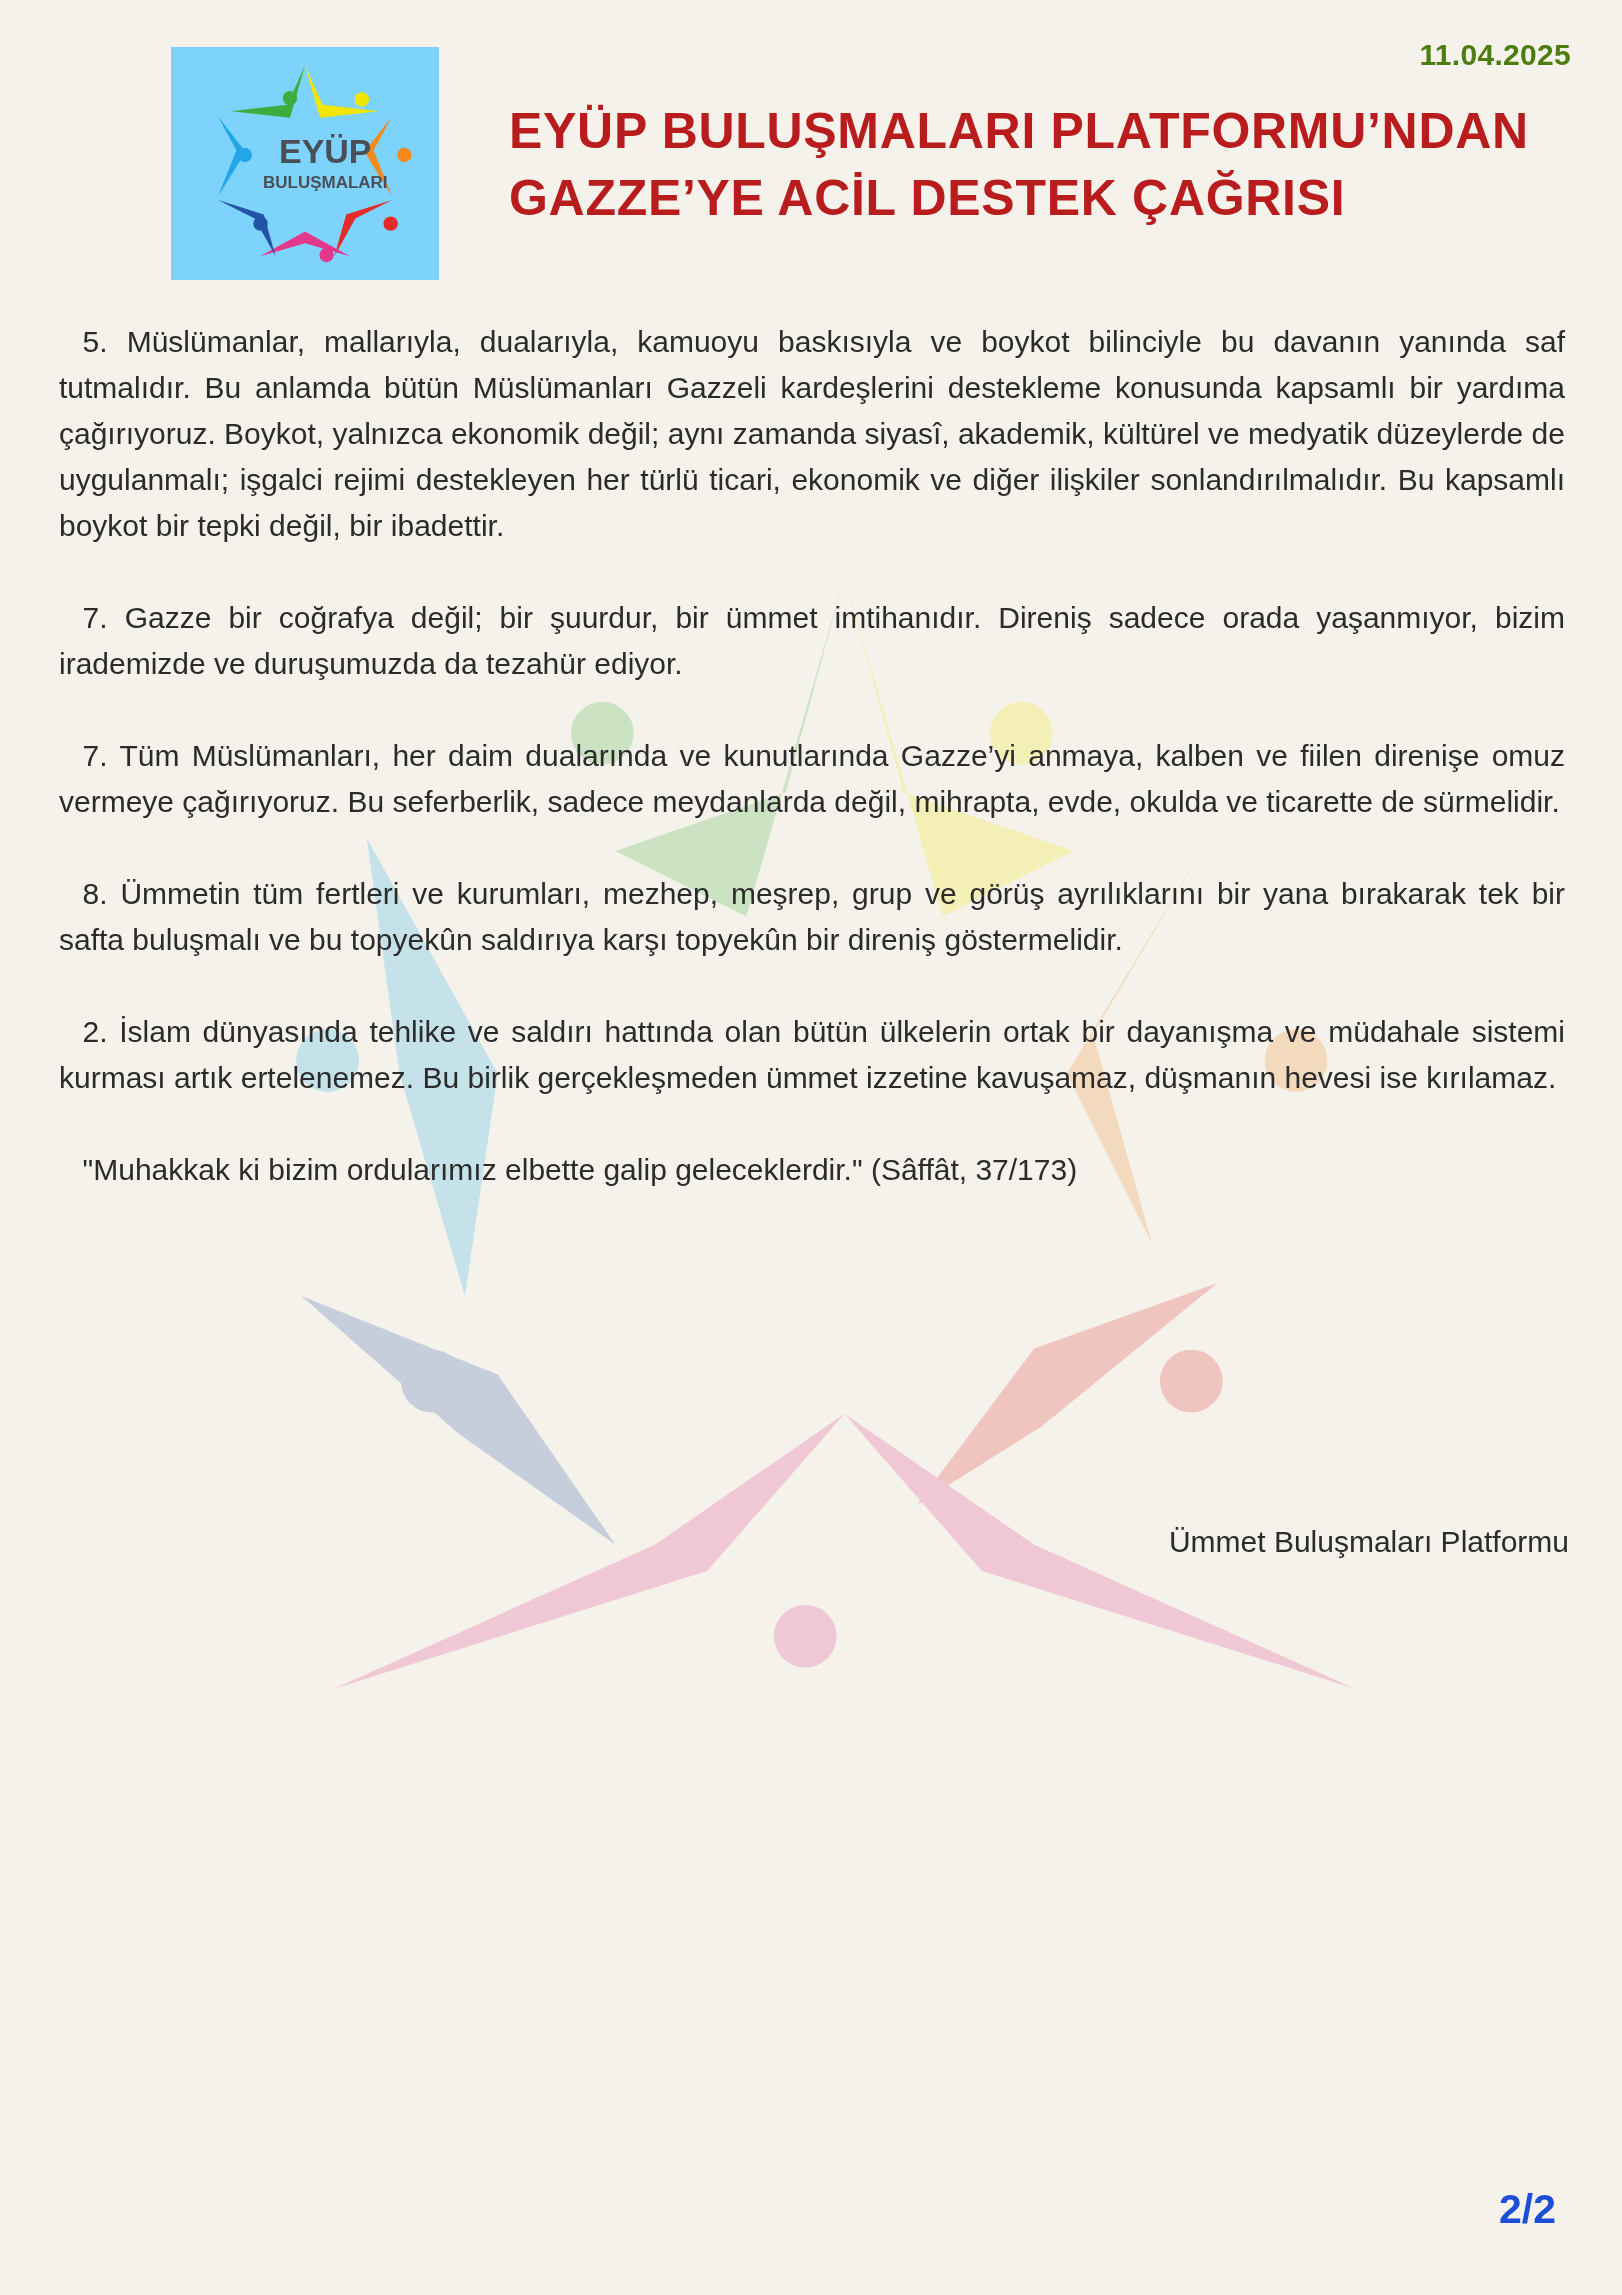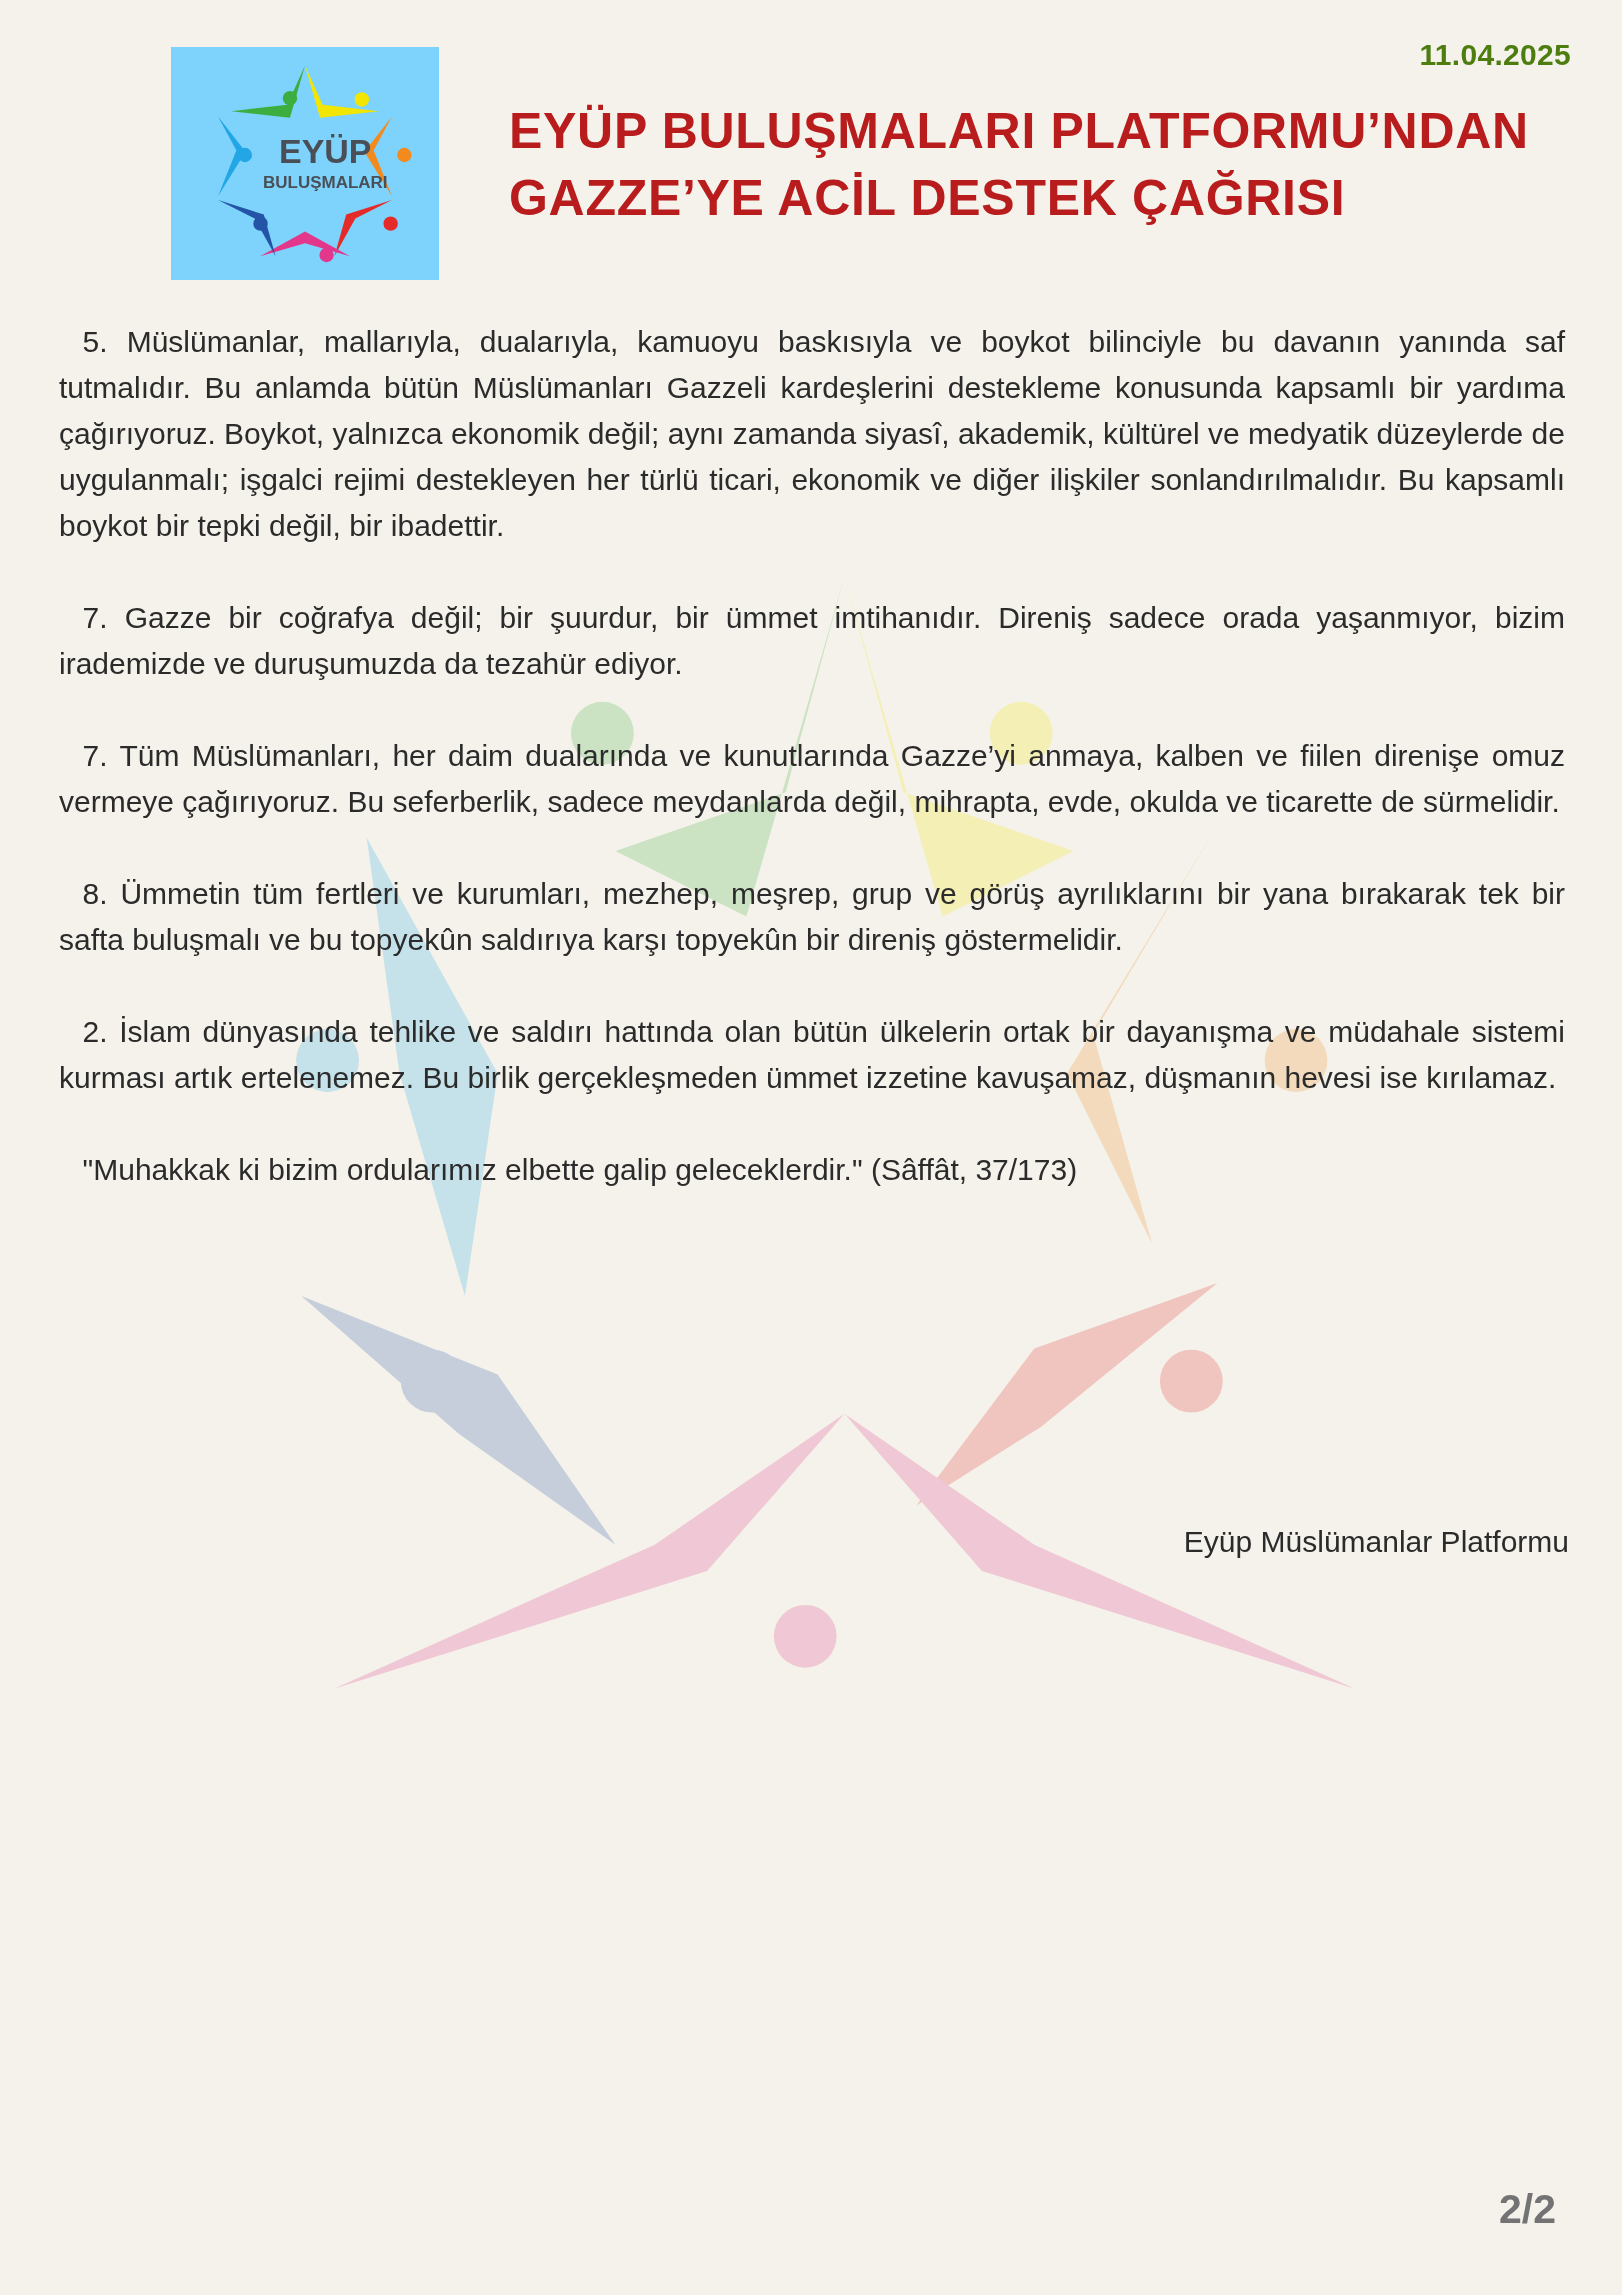--- a/index.html
+++ b/index.html
@@ -85,21 +85,21 @@
       right: 54px;
       top: 1525px;
       font-size: 30px;
     }
     .page-number {
       position: absolute;
       right: 67px;
       top: 2186px;
       font-size: 41px;
       font-weight: bold;
-      color: #737373;
+      color: #1d4ed8;
     }
   </style>
 </head>
 <body>
 
 <div class="page">
 
   <svg class="watermark" viewBox="0 0 1820 1720">
     <polygon points="910,0 820,330 560,420 760,520" fill="#3cae3f"></polygon>
     <polygon points="910,0 1000,330 1260,420 1060,520" fill="#f2e600"></polygon>
@@ -151,16 +151,16 @@
 
   <div class="content">
     <p class="para">5. Müslümanlar, mallarıyla, dualarıyla, kamuoyu baskısıyla ve boykot bilinciyle bu davanın yanında saf tutmalıdır. Bu anlamda bütün Müslümanları Gazzeli kardeşlerini destekleme konusunda kapsamlı bir yardıma çağırıyoruz. Boykot, yalnızca ekonomik değil; aynı zamanda siyasî, akademik, kültürel ve medyatik düzeylerde de uygulanmalı; işgalci rejimi destekleyen her türlü ticari, ekonomik ve diğer ilişkiler sonlandırılmalıdır. Bu kapsamlı boykot bir tepki değil, bir ibadettir.</p>
     <p class="para">7. Gazze bir coğrafya değil; bir şuurdur, bir ümmet imtihanıdır. Direniş sadece orada yaşanmıyor, bizim irademizde ve duruşumuzda da tezahür ediyor.</p>
     <p class="para">7. Tüm Müslümanları, her daim dualarında ve kunutlarında Gazze’yi anmaya, kalben ve fiilen direnişe omuz vermeye çağırıyoruz. Bu seferberlik, sadece meydanlarda değil, mihrapta, evde, okulda ve ticarette de sürmelidir.</p>
     <p class="para">8. Ümmetin tüm fertleri ve kurumları, mezhep, meşrep, grup ve görüş ayrılıklarını bir yana bırakarak tek bir safta buluşmalı ve bu topyekûn saldırıya karşı topyekûn bir direniş göstermelidir.</p>
     <p class="para">2. İslam dünyasında tehlike ve saldırı hattında olan bütün ülkelerin ortak bir dayanışma ve müdahale sistemi kurması artık ertelenemez. Bu birlik gerçekleşmeden ümmet izzetine kavuşamaz, düşmanın hevesi ise kırılamaz.</p>
     <p class="quote">"Muhakkak ki bizim ordularımız elbette galip geleceklerdir." (Sâffât, 37/173)</p>
   </div>
 
-  <div class="signature">Eyüp Müslümanlar Platformu</div>
+  <div class="signature">Ümmet Buluşmaları Platformu</div>
   <div class="page-number">2/2</div>
 </div>
 
 
 </body></html>

